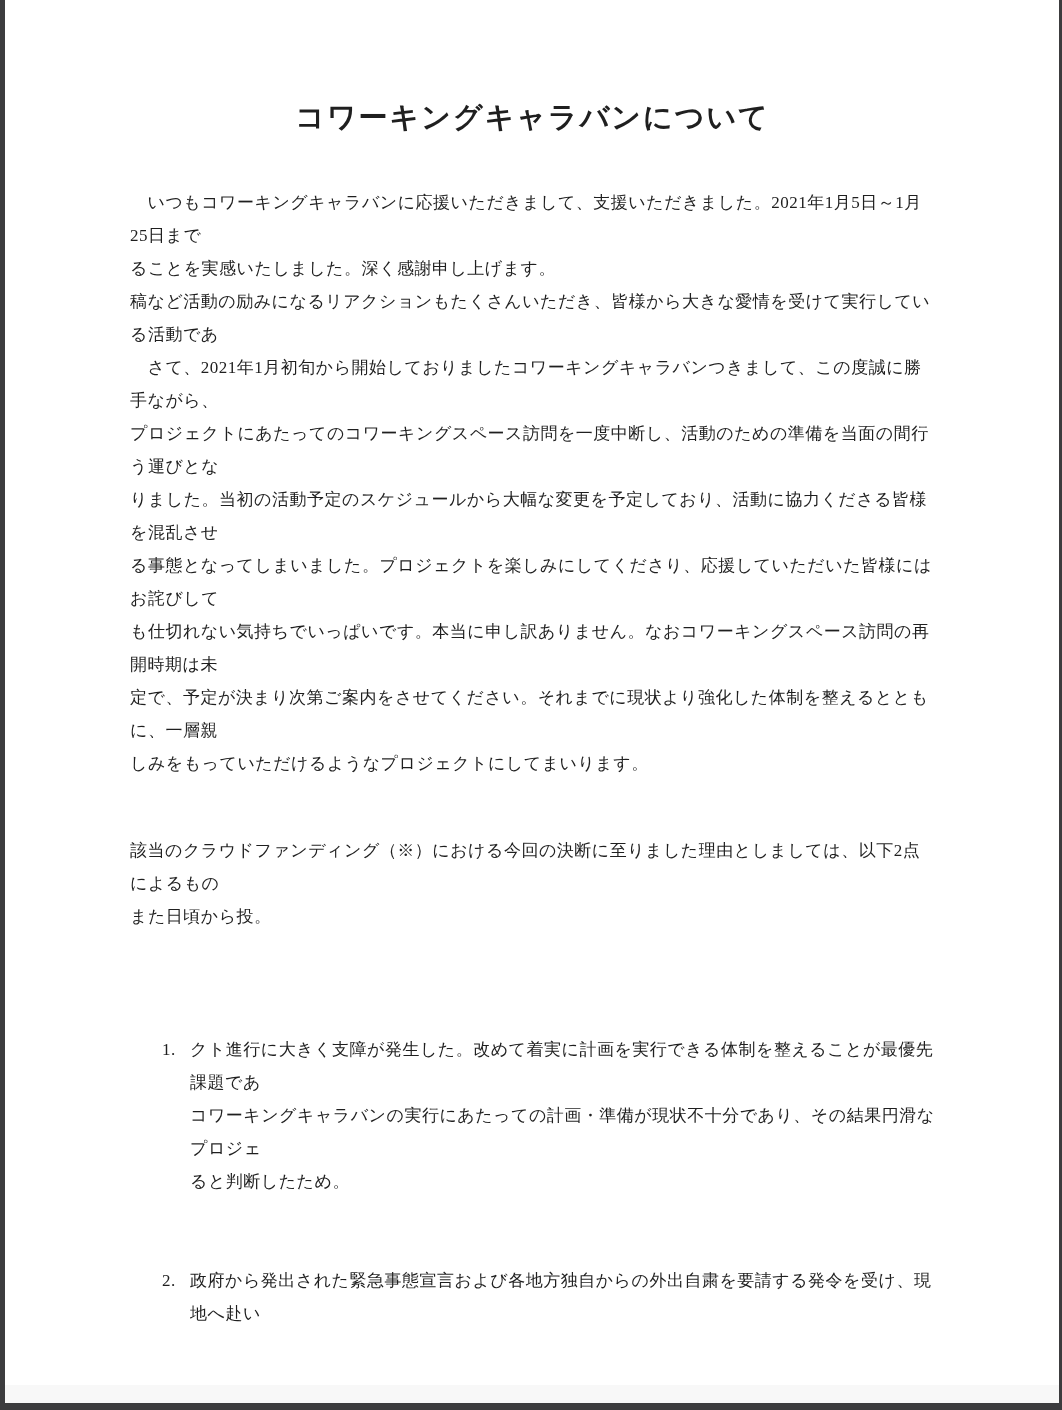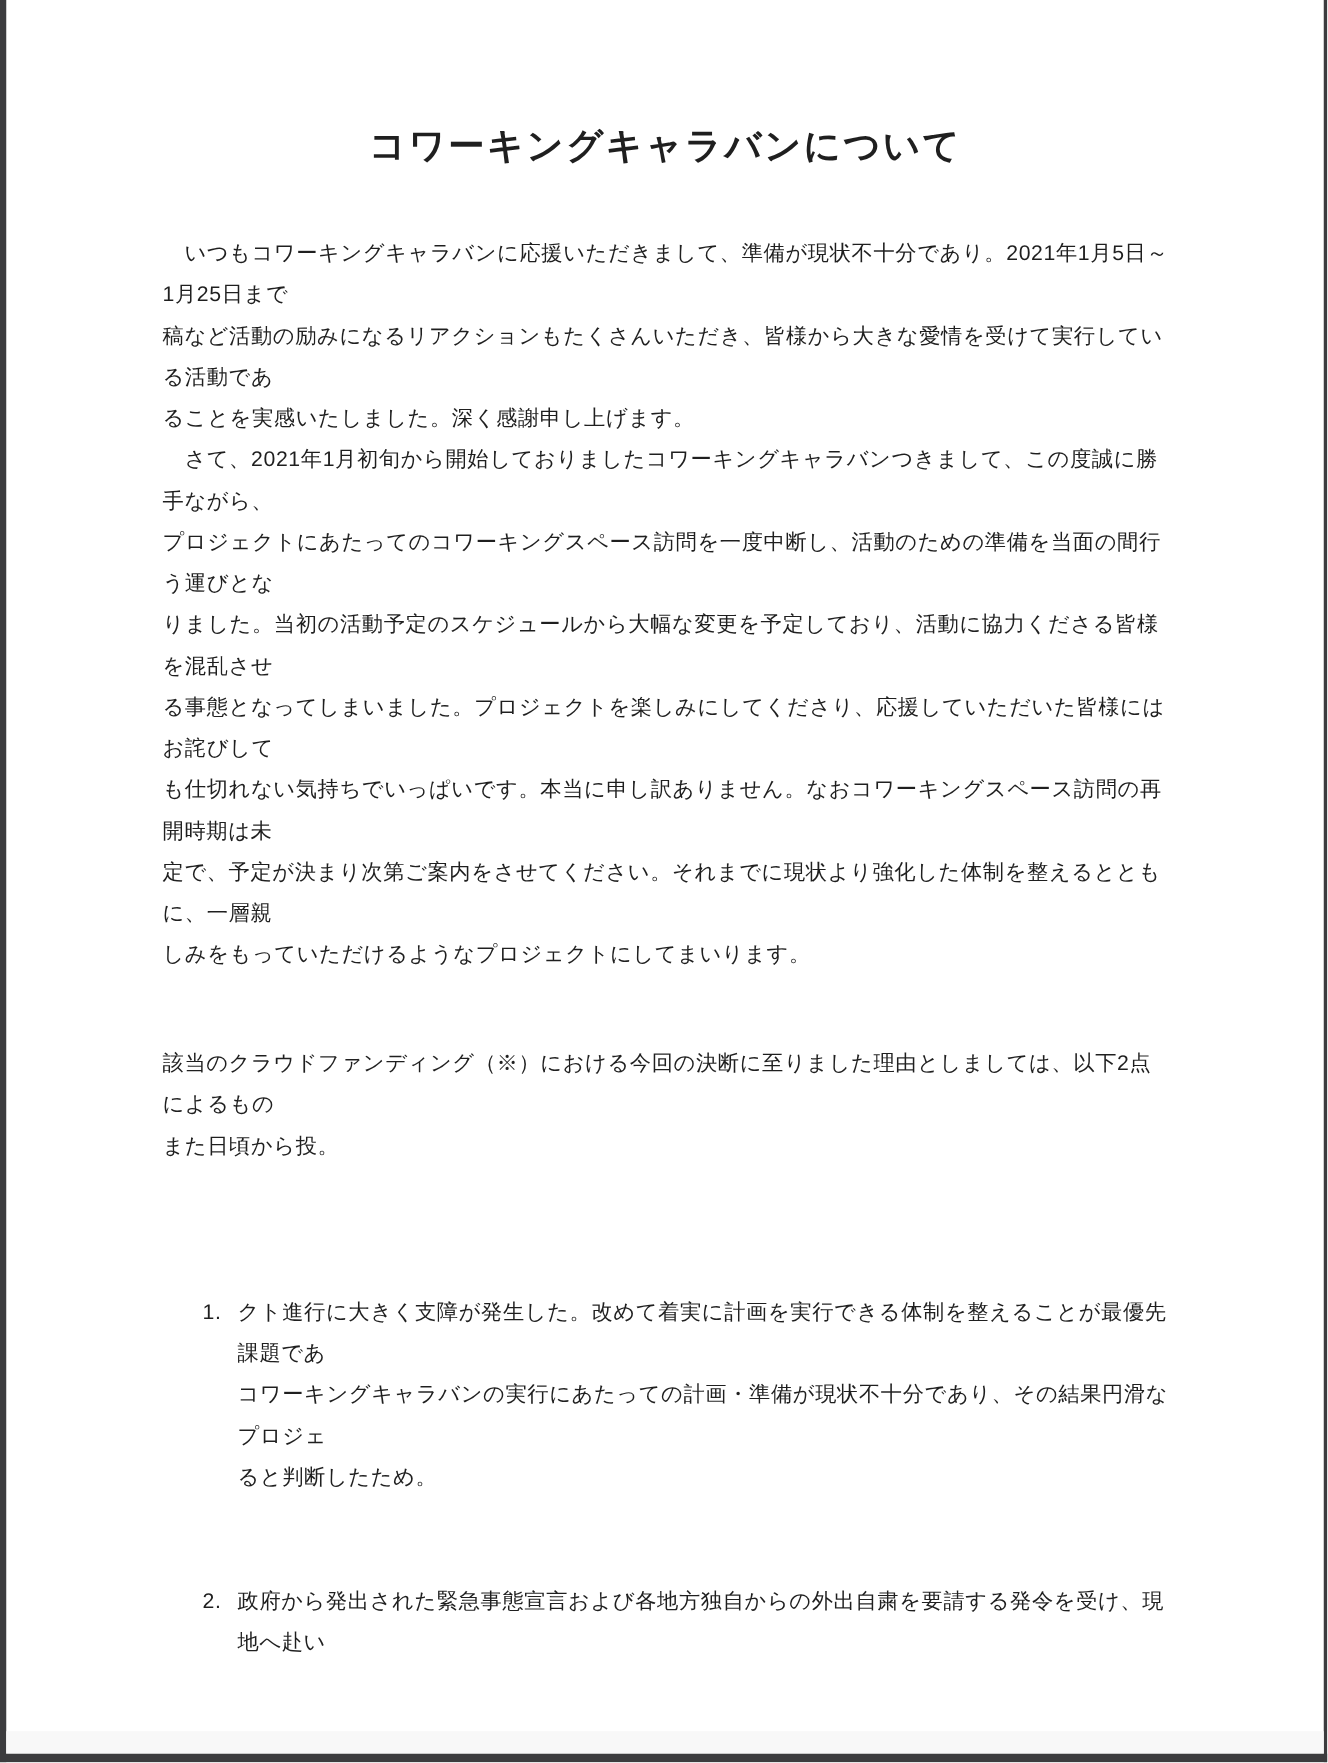--- a/index.html
+++ b/index.html
@@ -2,21 +2,21 @@
 <html><head>
 <meta charset="utf-8">
 <style>
   html, body { margin: 0; padding: 0; background: #ffffff; }
   .page {
     position: relative;
     width: 1062px;
     height: 1410px;
     background: #ffffff;
     overflow: hidden;
-    font-family: Liberation Sans, sans-serif;
+    font-family: Liberation Serif, serif;
     color: #1f1f1f;
   }
   .edge-left   { position: absolute; left: 0; top: 0; width: 5px; height: 100%; background: #3c3c3e; }
   .edge-right  { position: absolute; right: 0; top: 0; width: 3px; height: 100%; background: #3c3c3e; }
   .edge-bottom { position: absolute; left: 0; bottom: 0; width: 100%; height: 7px; background: #3c3c3e; }
   .bottom-shade{ position: absolute; left: 5px; right: 3px; bottom: 7px; height: 18px; background: #f8f8f8; }
 
   .content {
     position: absolute;
     left: 130px;
@@ -53,21 +53,21 @@
 <div class="page">
   <div class="edge-left"></div>
   <div class="edge-right"></div>
   <div class="bottom-shade"></div>
   <div class="edge-bottom"></div>
 
   <div class="content">
 
     <div class="doc-title">コワーキングキャラバンについて</div>
 
-    <div class="para p1"><div class="line">　いつもコワーキングキャラバンに応援いただきまして、準備が現状不十分であり。2021年1月5日～1月25日まで</div><div class="line">稿など活動の励みになるリアクションもたくさんいただき、皆様から大きな愛情を受けて実行している活動であ</div><div class="line">ることを実感いたしました。深く感謝申し上げます。</div></div>
+    <div class="para p1"><div class="line">　いつもコワーキングキャラバンに応援いただきまして、支援いただきました。2021年1月5日～1月25日まで</div><div class="line">ることを実感いたしました。深く感謝申し上げます。</div><div class="line">稿など活動の励みになるリアクションもたくさんいただき、皆様から大きな愛情を受けて実行している活動であ</div></div>
 
     <div class="para p2"><div class="line">　さて、2021年1月初旬から開始しておりましたコワーキングキャラバンつきまして、この度誠に勝手ながら、</div><div class="line">プロジェクトにあたってのコワーキングスペース訪問を一度中断し、活動のための準備を当面の間行う運びとな</div><div class="line">りました。当初の活動予定のスケジュールから大幅な変更を予定しており、活動に協力くださる皆様を混乱させ</div><div class="line">る事態となってしまいました。プロジェクトを楽しみにしてくださり、応援していただいた皆様にはお詫びして</div><div class="line">も仕切れない気持ちでいっぱいです。本当に申し訳ありません。なおコワーキングスペース訪問の再開時期は未</div><div class="line">定で、予定が決まり次第ご案内をさせてください。それまでに現状より強化した体制を整えるとともに、一層親</div><div class="line">しみをもっていただけるようなプロジェクトにしてまいります。</div></div>
 
     <div class="para p3"><div class="line">該当のクラウドファンディング（※）における今回の決断に至りました理由としましては、以下2点によるもの</div><div class="line">また日頃から投。</div></div>
 
     <div class="list-block">
       <div class="list-item">
         <span class="list-num">1.</span>
         <div class="list-text"><div class="line">クト進行に大きく支障が発生した。改めて着実に計画を実行できる体制を整えることが最優先課題であ</div><div class="line">コワーキングキャラバンの実行にあたっての計画・準備が現状不十分であり、その結果円滑なプロジェ</div><div class="line">ると判断したため。</div></div>
       </div>

